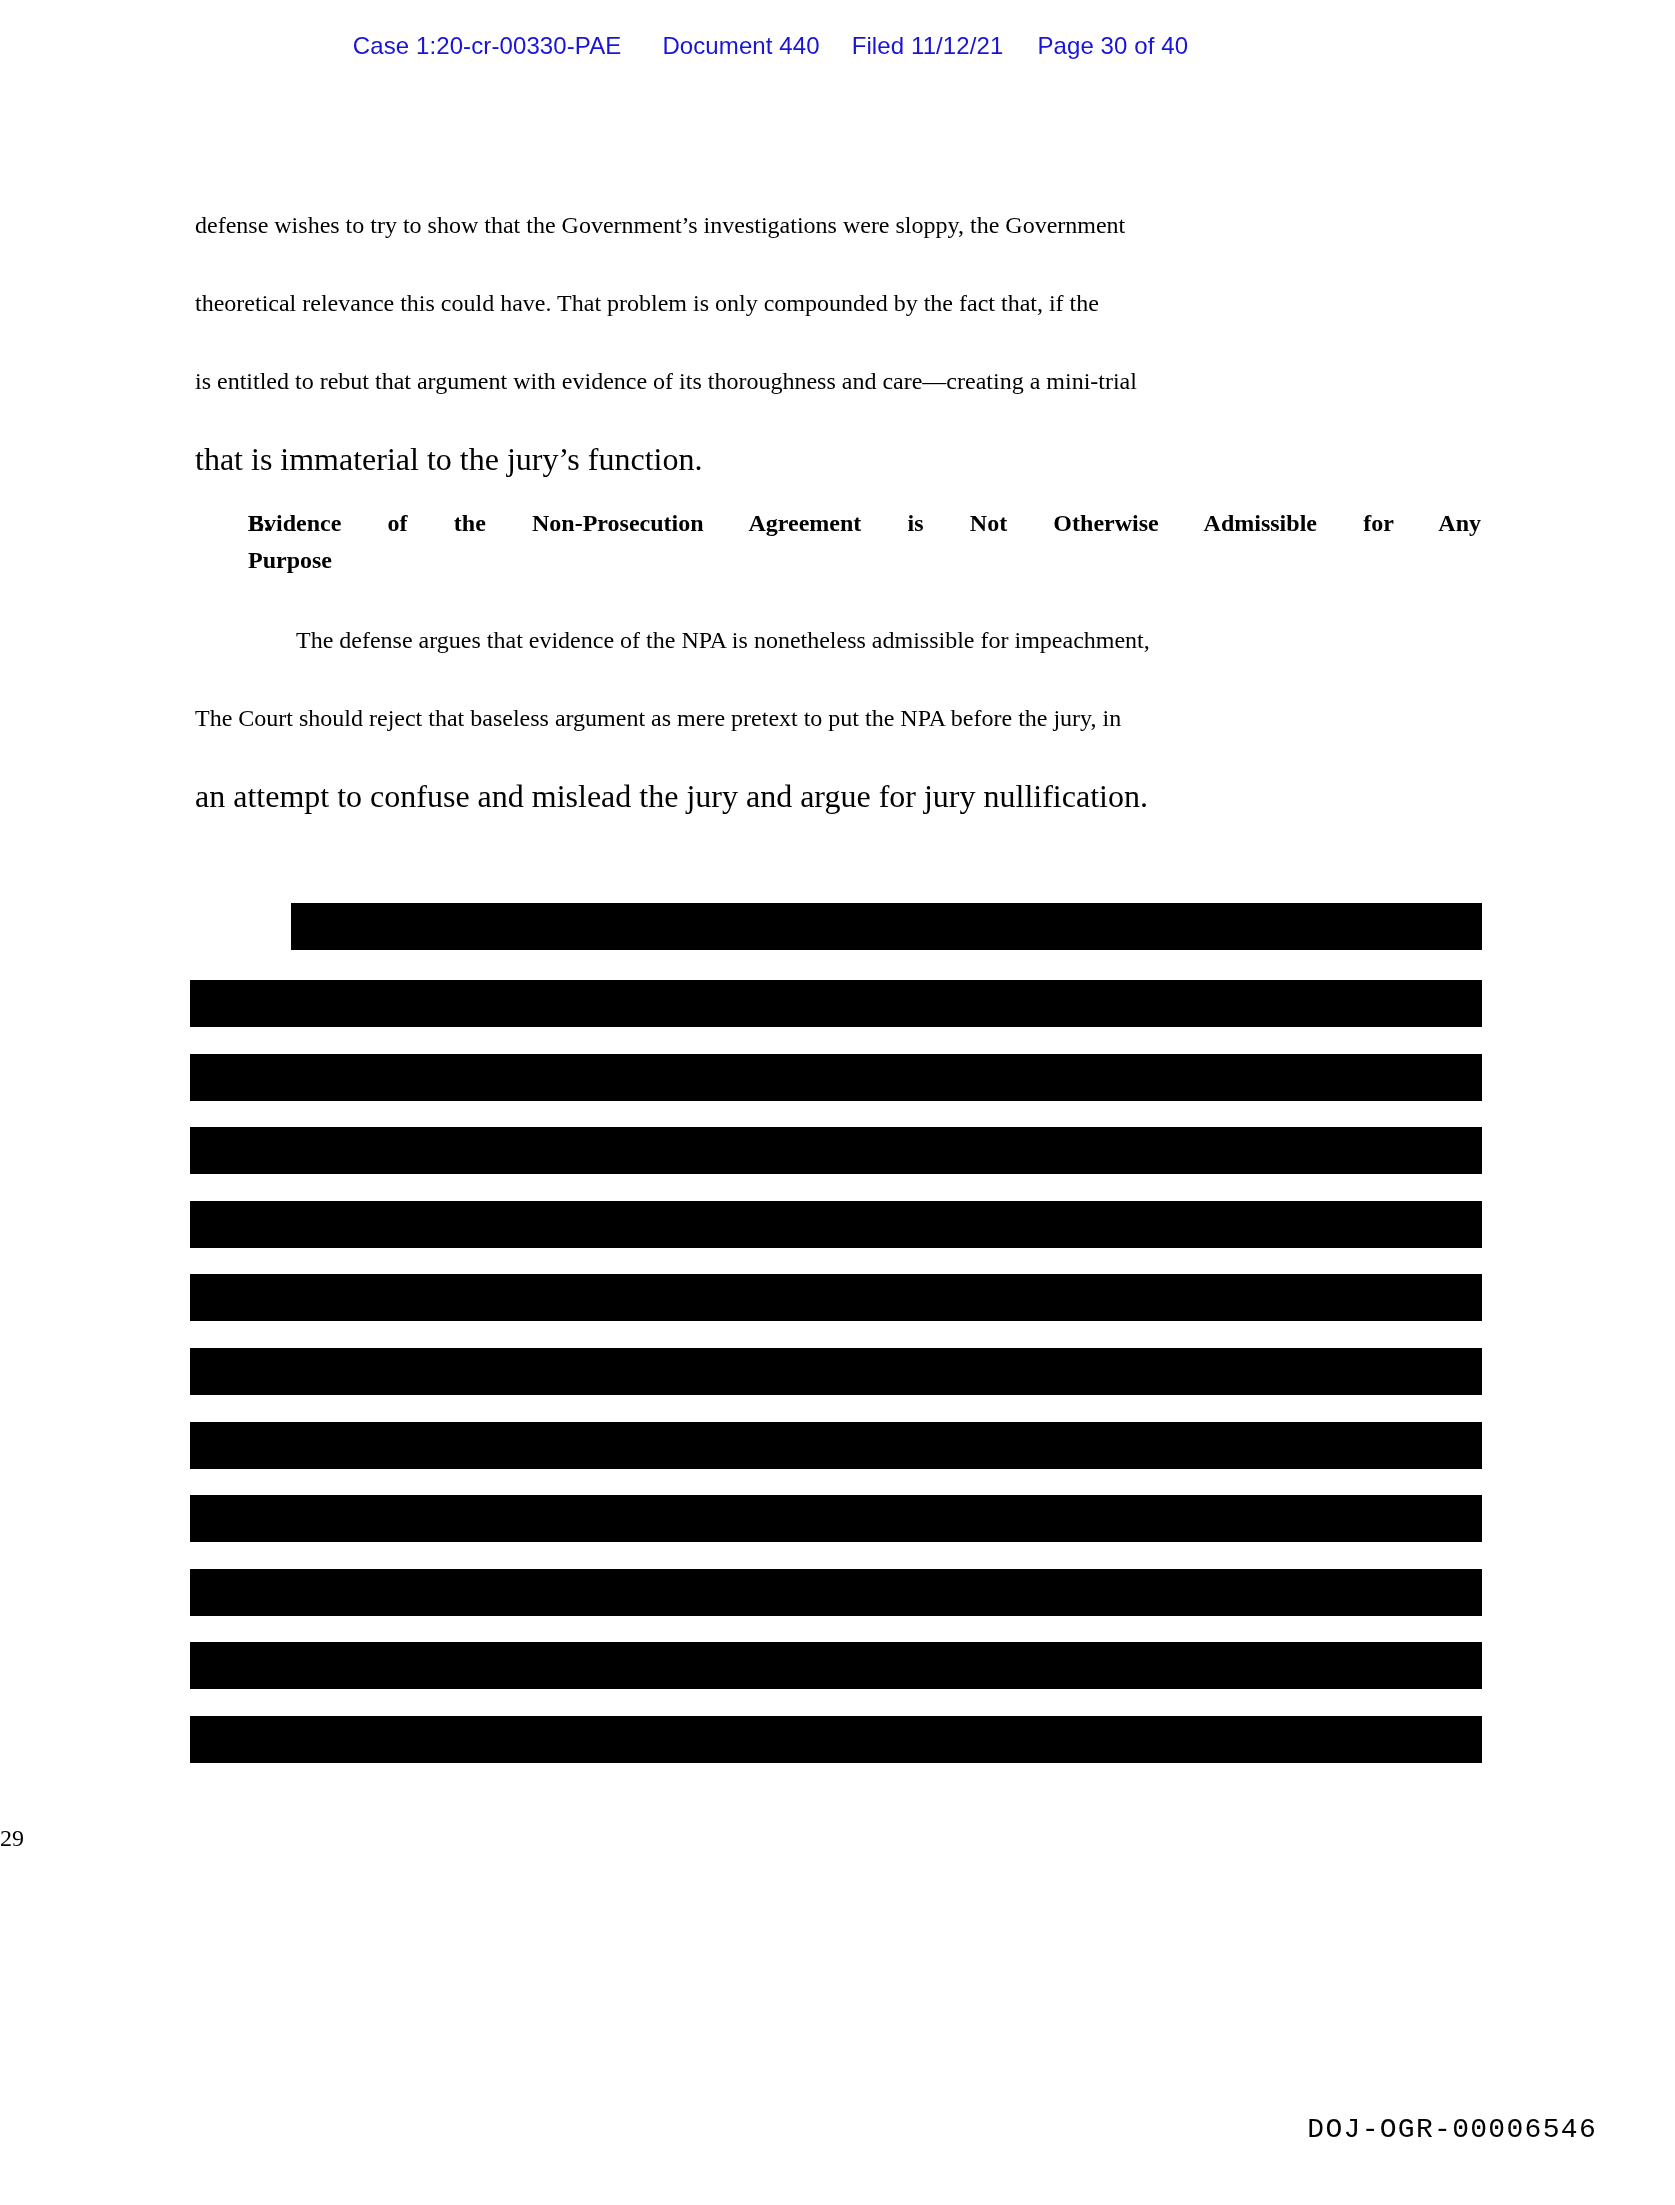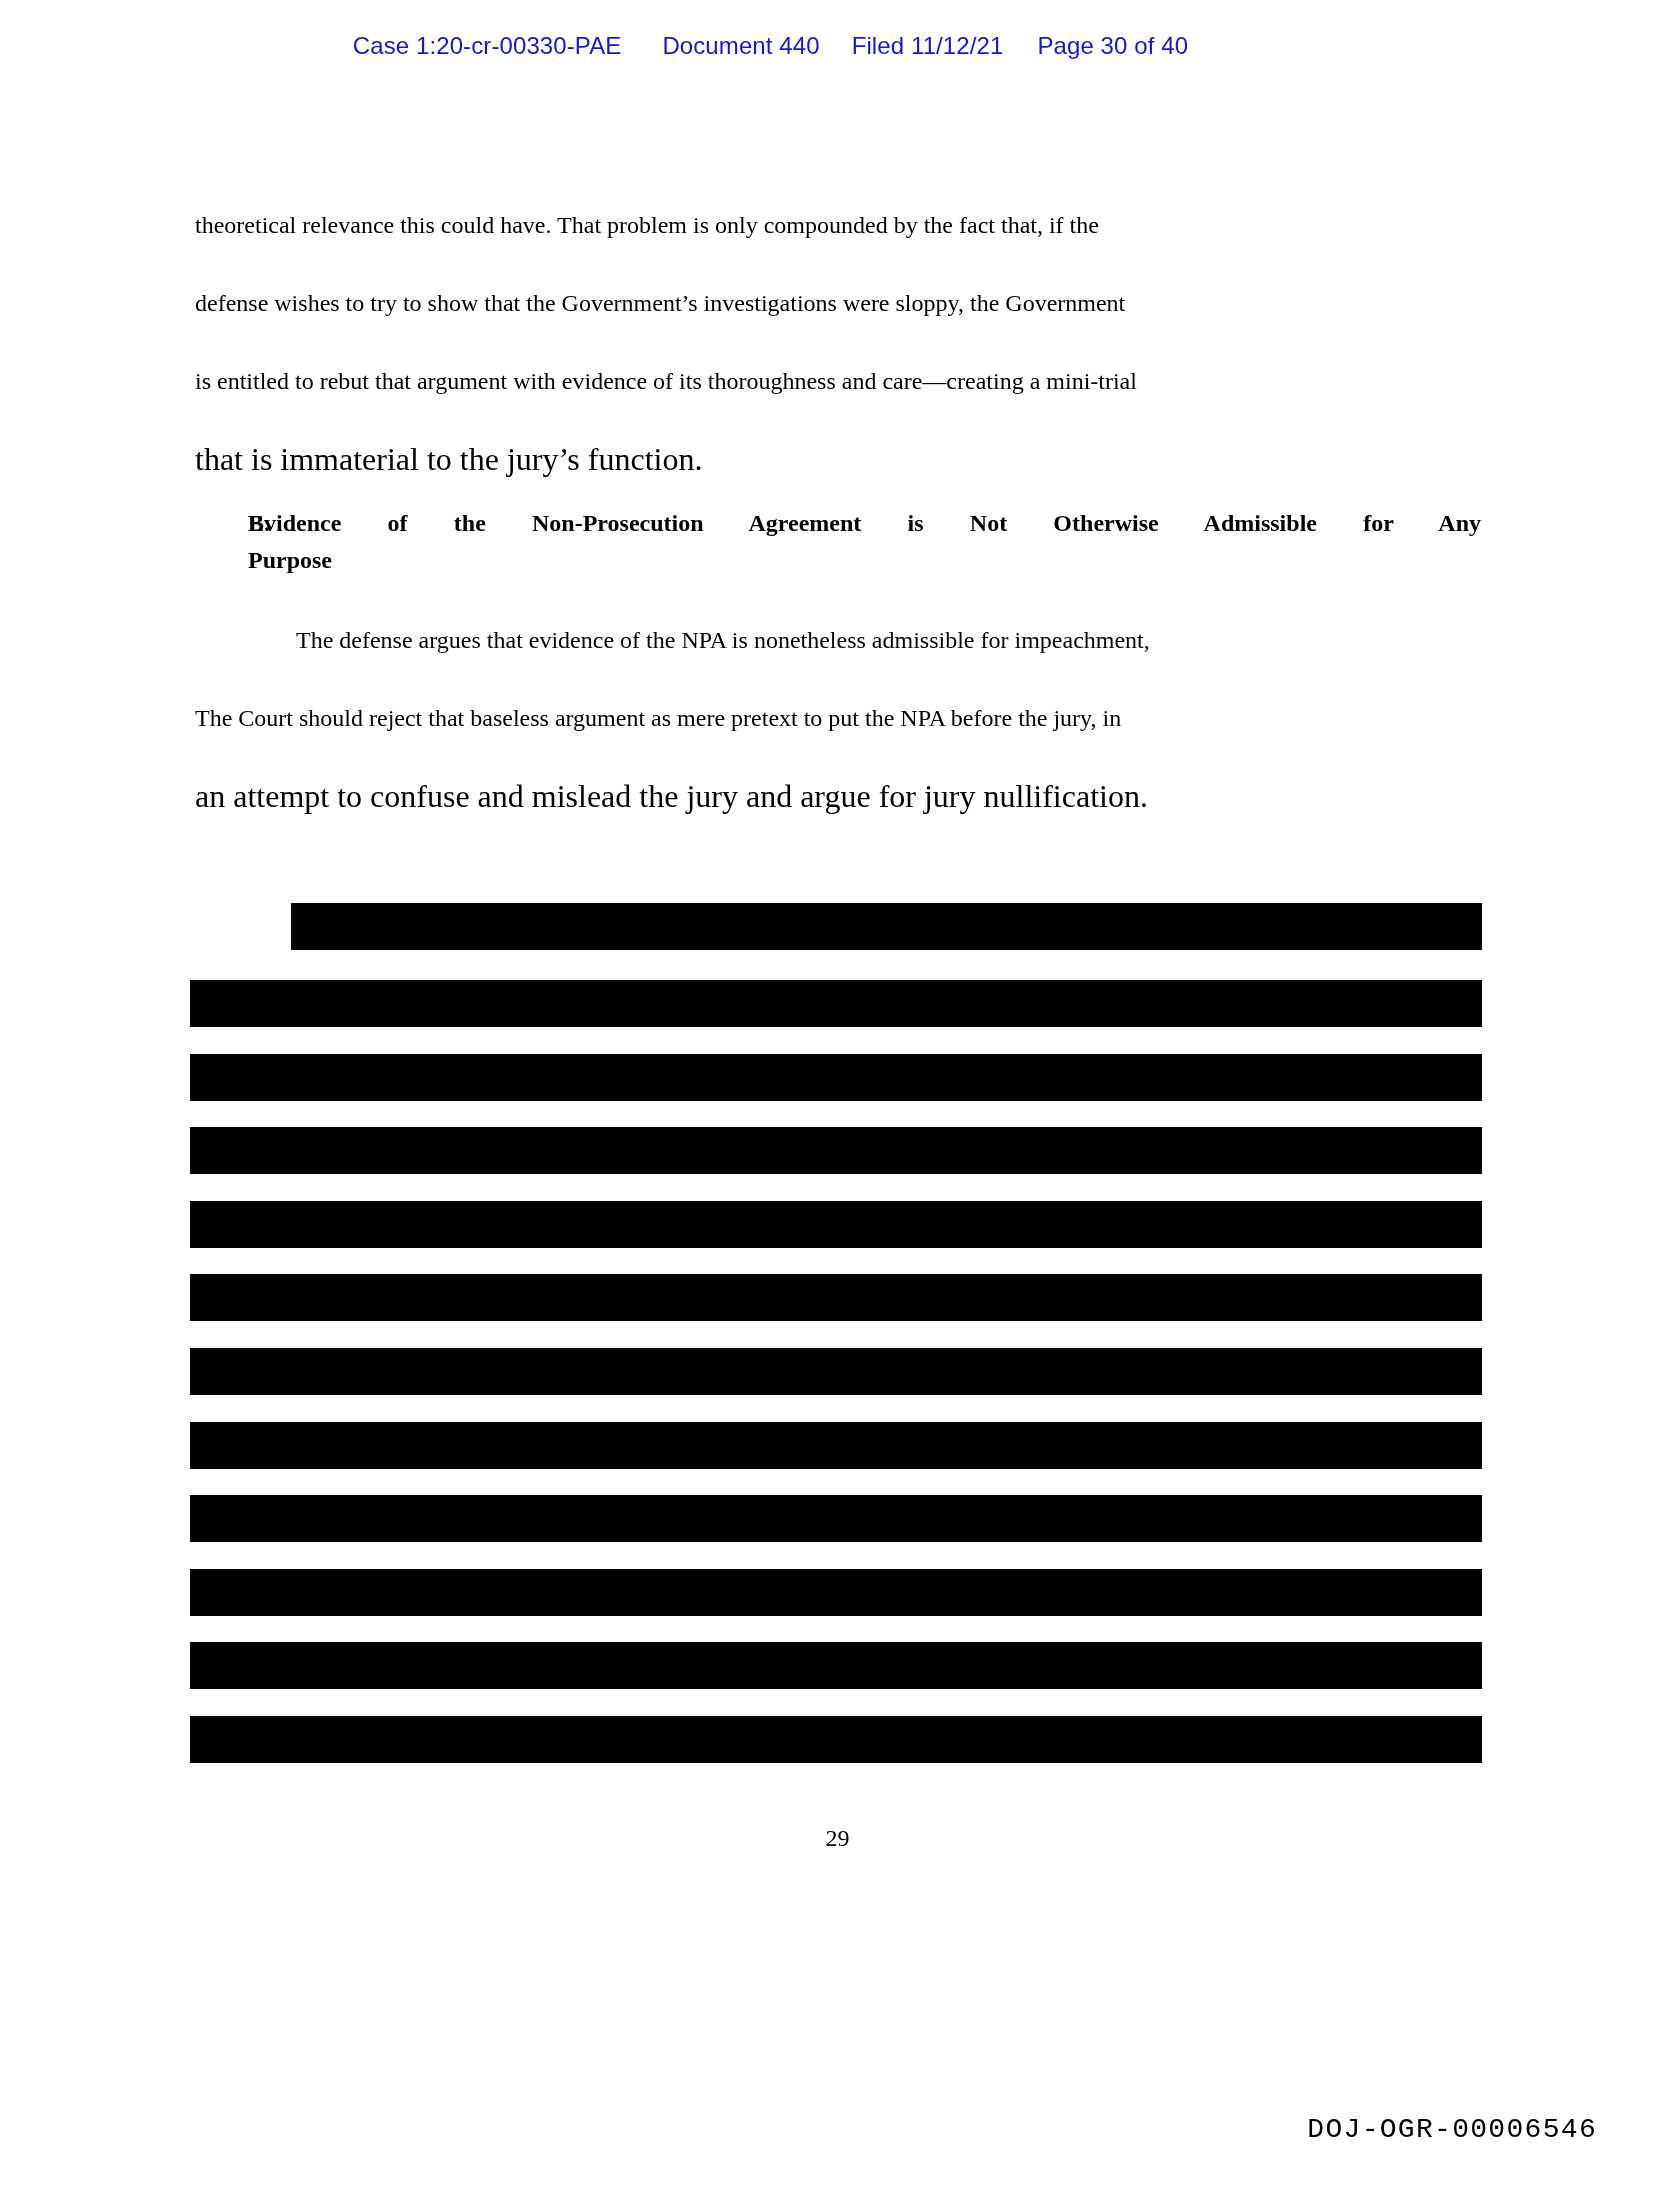--- a/index.html
+++ b/index.html
@@ -109,21 +109,20 @@
     position: absolute;
     background: #000000;
   }
 
   
   .folio {
     position: absolute;
     top: 1825px;
     left: 0;
     width: 1675px;
-    text-align: center;
     font-size: 24px;
   }
   
   .bates {
     position: absolute;
     top: 2114px;
     right: 78px;
     font-family: "Liberation Mono", monospace;
     font-size: 28px;
     letter-spacing: 1.3px;
@@ -133,22 +132,22 @@
 <body>
 
 <div class="page">
 
   <div class="ecf-header">
     <span>Case 1:20-cr-00330-PAE</span><span class="ecf-gap-1"></span><span>Document 440</span><span class="ecf-gap-2"></span><span>Filed 11/12/21</span><span class="ecf-gap-3"></span><span>Page 30 of 40</span>
   </div>
 
   <div class="content">
 
+    <p class="body-line">defense wishes to try to show that the Government’s investigations were sloppy, the Government</p>
     <p class="body-line">theoretical relevance this could have.   That problem is only compounded by the fact that, if the</p>
-    <p class="body-line">defense wishes to try to show that the Government’s investigations were sloppy, the Government</p>
     <p class="body-line">is entitled to rebut that argument with evidence of its thoroughness and care—creating a mini-trial</p>
     <p class="body-para">that is immaterial to the jury’s function.</p>
 
     <div class="heading-b">
       <span class="letter">B.</span>
       <span class="htext">
         <span class="l1">Evidence of the Non-Prosecution Agreement is Not Otherwise Admissible for Any</span>
         <span class="l2">Purpose</span>
       </span>
     </div>

